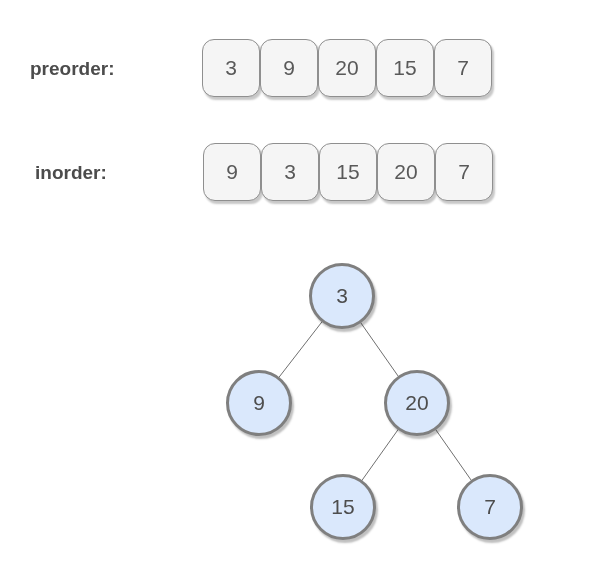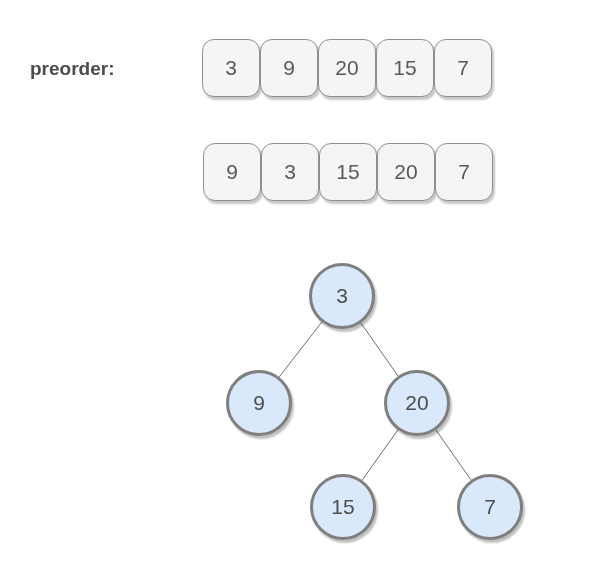--- a/index.html
+++ b/index.html
@@ -88,20 +88,21 @@
   <div class="row-label label-preorder">preorder:</div>
 
   <div class="array-row row-preorder">
     <div class="array-cell">3</div>
     <div class="array-cell">9</div>
     <div class="array-cell">20</div>
     <div class="array-cell">15</div>
     <div class="array-cell">7</div>
   </div>
 
+  <div class="row-label label-inorder">inorder:</div>
 
   <div class="array-row row-inorder">
     <div class="array-cell">9</div>
     <div class="array-cell">3</div>
     <div class="array-cell">15</div>
     <div class="array-cell">20</div>
     <div class="array-cell">7</div>
   </div>
 
 

